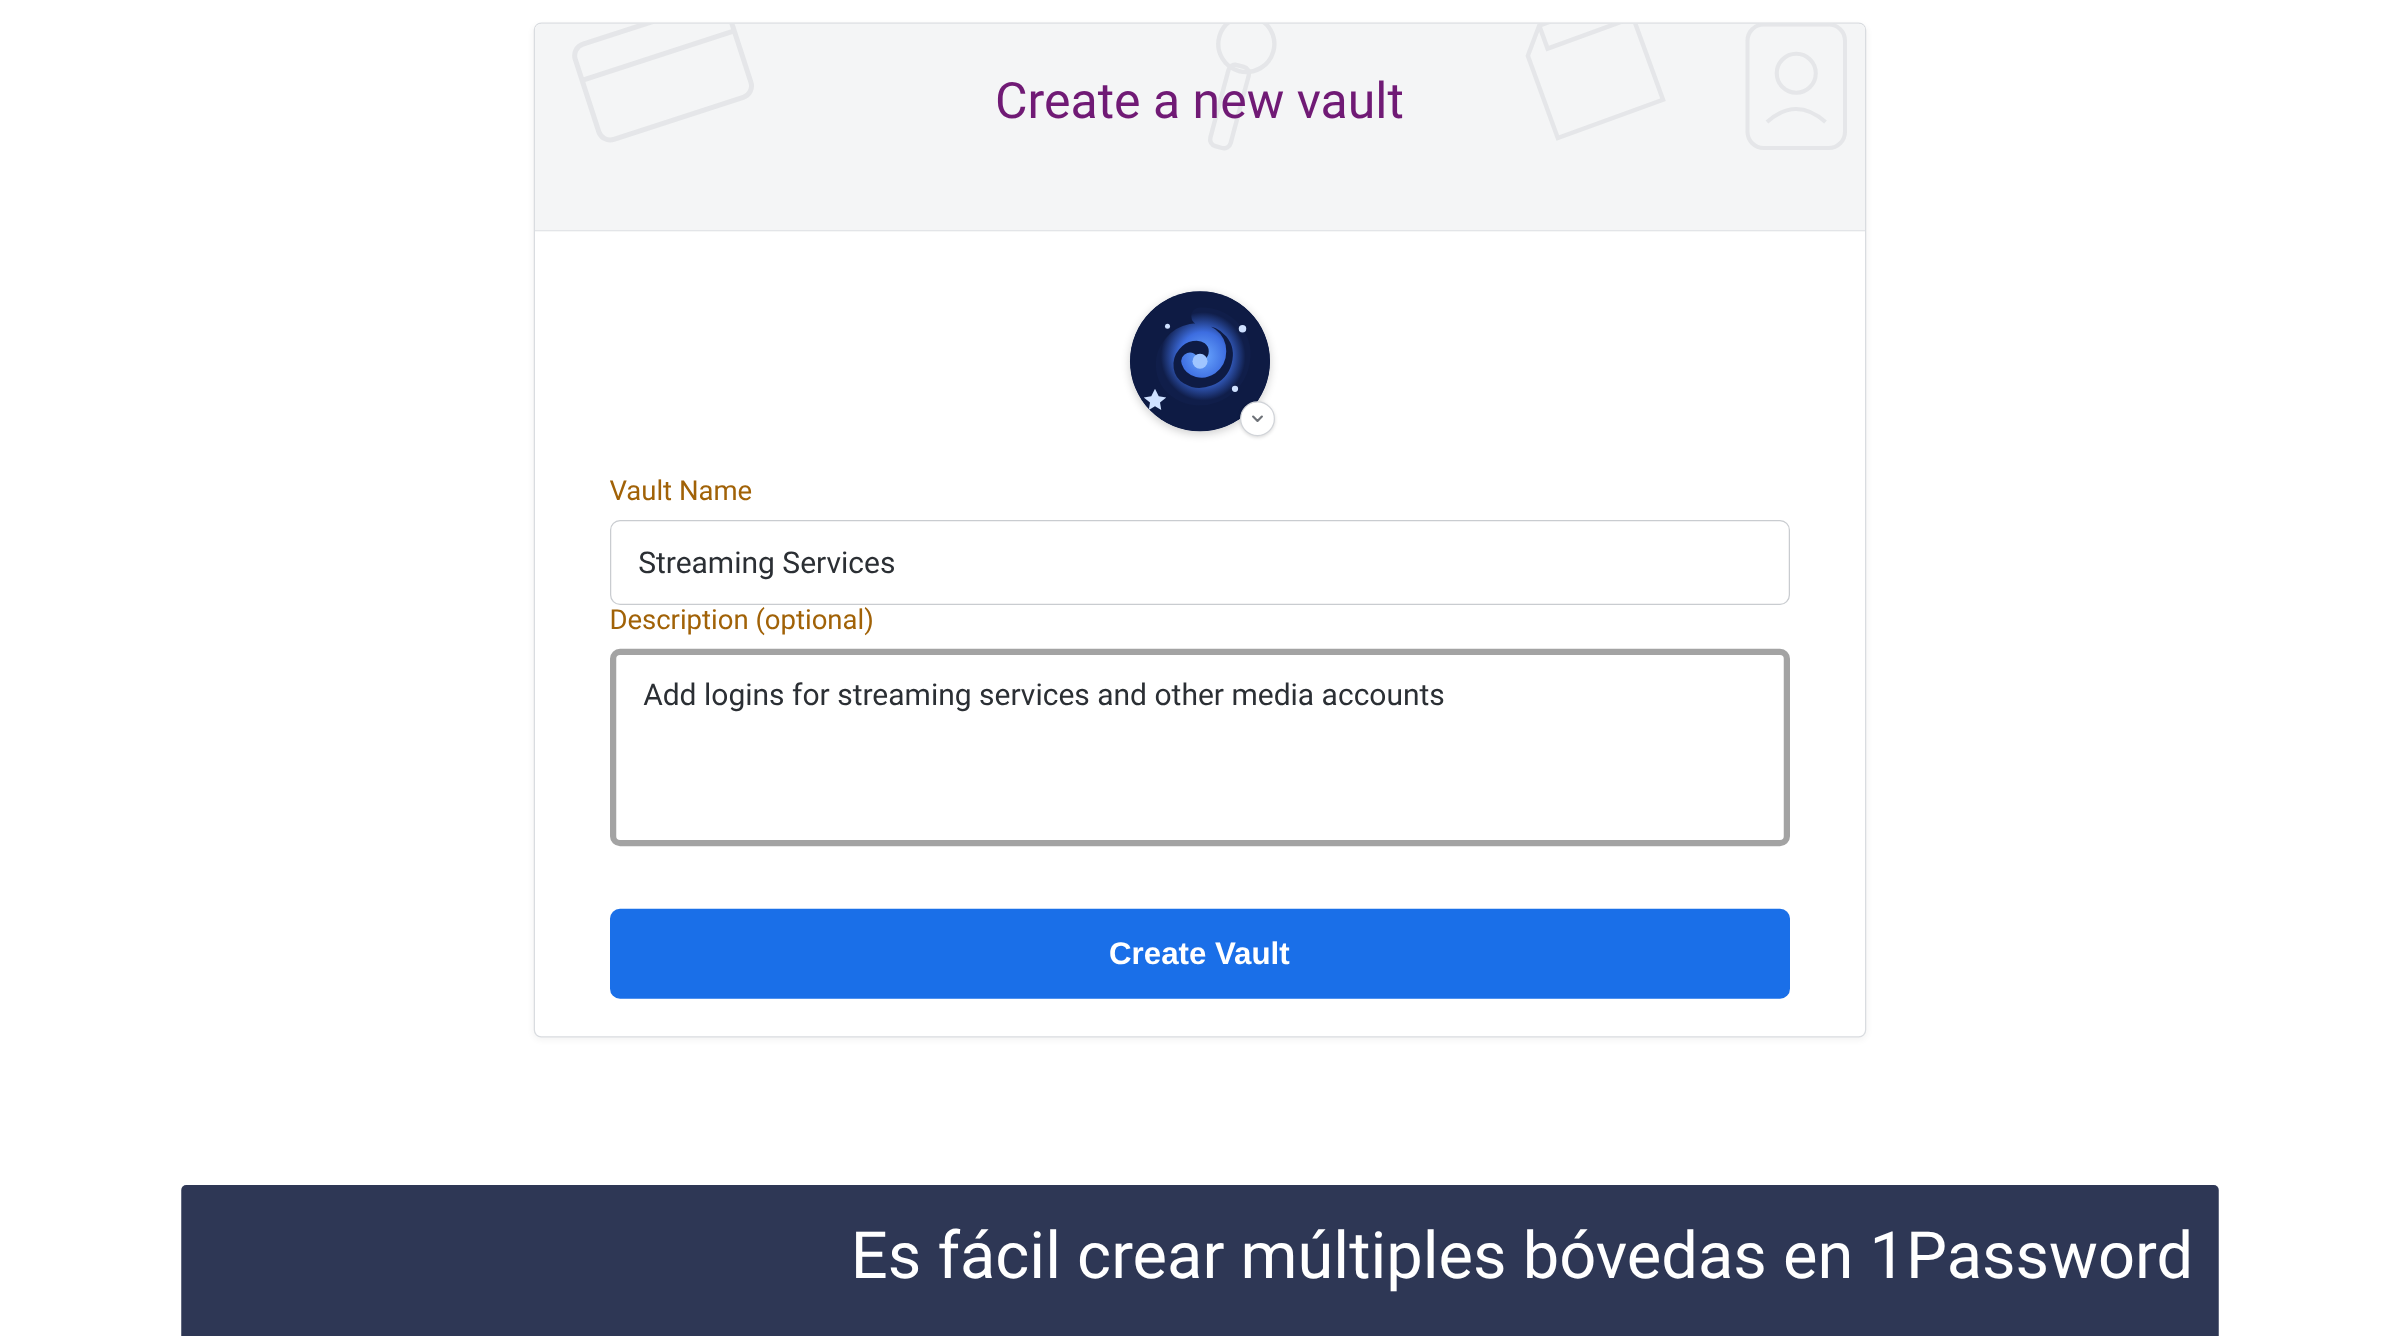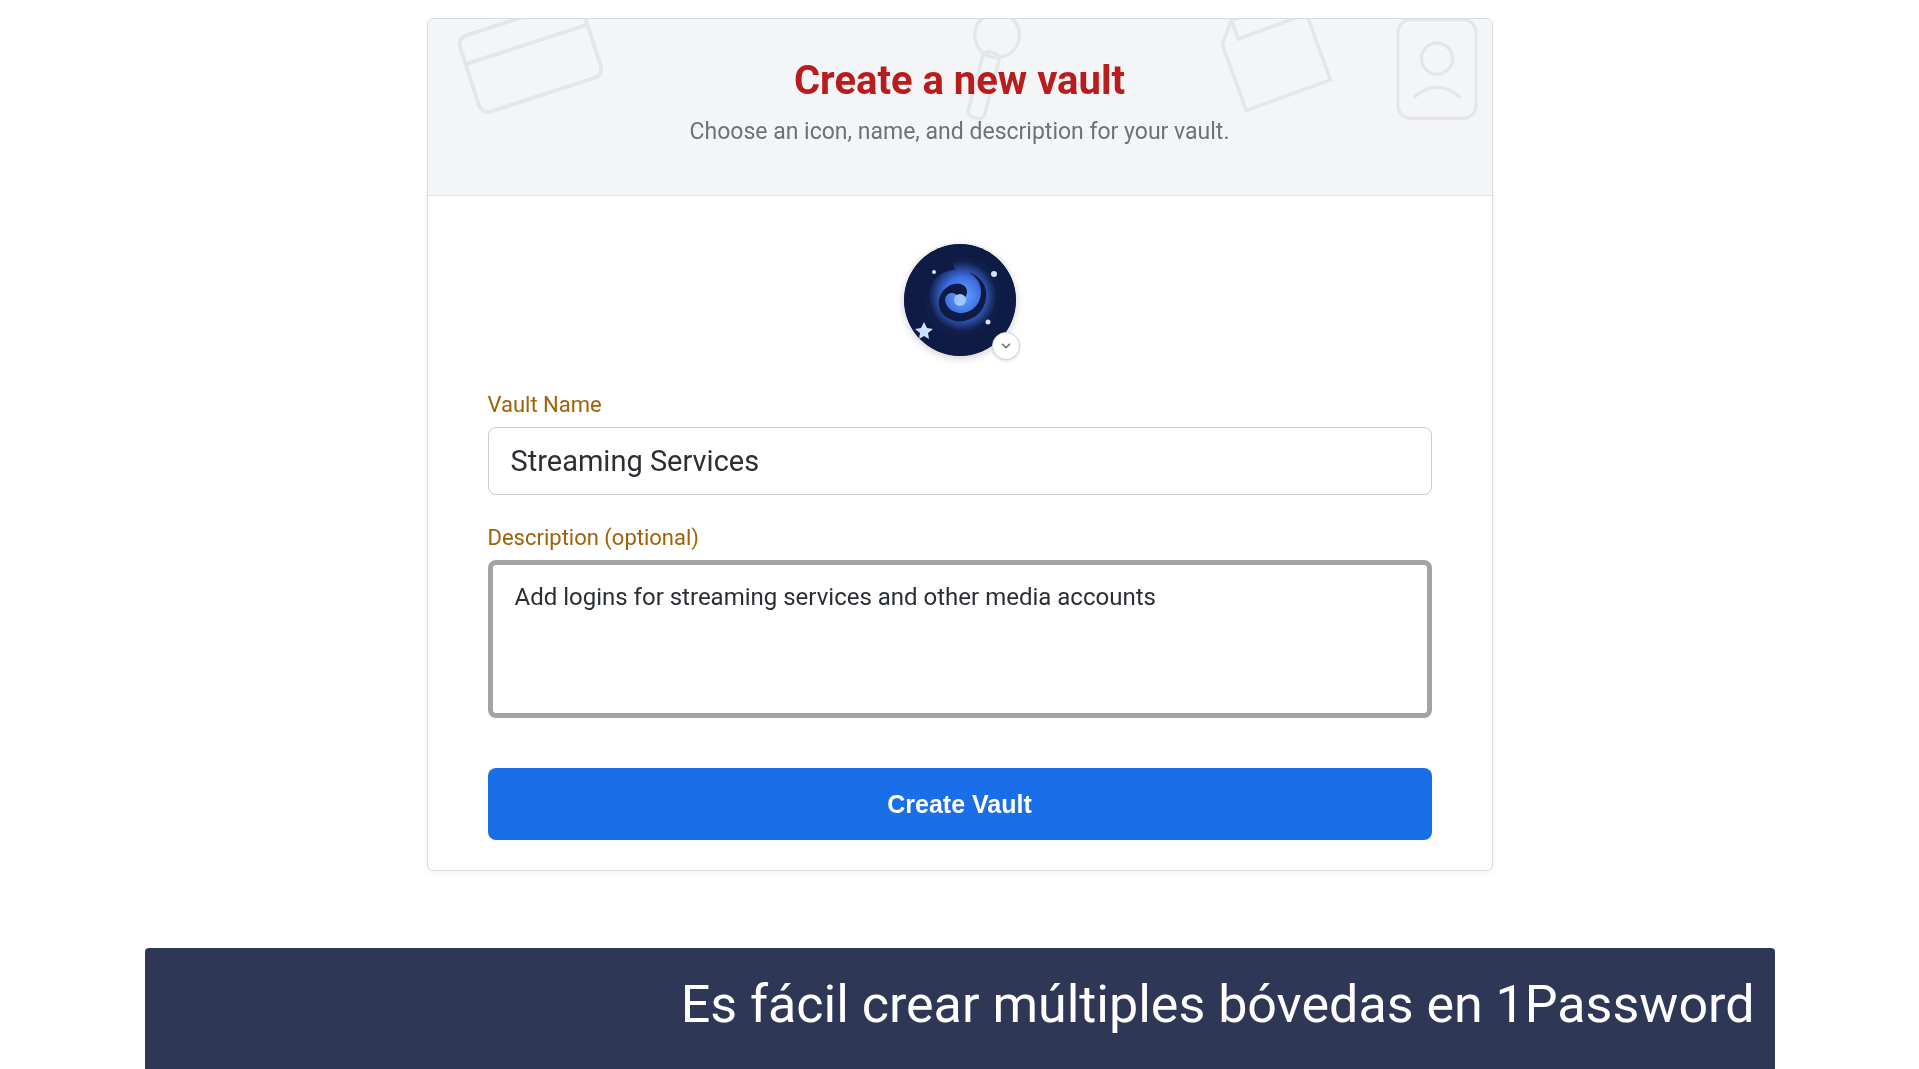--- a/index.html
+++ b/index.html
@@ -33,25 +33,25 @@
     }
     .bg-icons {
       position: absolute;
       inset: 0;
       opacity: 0.35;
       pointer-events: none;
     }
     .bg-icons svg { position: absolute; stroke: #c9ccd0; fill: none; stroke-width: 2.5; }
     .title {
       font-size: 40px;
-      font-weight: 700;
-      color: #b91c1c;
+      font-weight: 400;
+      color: #701a75;
       position: relative;
       z-index: 1;
-      margin-bottom: 14px;
+      margin-bottom: 30px;
     }
     .subtitle {
       font-size: 23px;
       color: #6e7278;
       position: relative;
       z-index: 1;
     }
     .body {
       padding: 48px 60px 30px;
     }
@@ -96,26 +96,25 @@
       font-size: 22px;
       color: #a16207;
       margin-bottom: 10px;
       display: block;
     }
     .text-input {
       width: 100%;
       height: 68px;
       border: 1px solid #c9ccd0;
       border-radius: 8px;
-      font-size: 29px;
+      font-size: 24px;
       color: #2b2f34;
       padding: 0 22px;
       outline: none;
       font-family: inherit;
-      margin-bottom: 30px;
     }
     .textarea-input {
       width: 100%;
       height: 158px;
       border: 5px solid #a3a3a3;
       border-radius: 8px;
       font-size: 24px;
       color: #2b2f34;
       padding: 18px 22px;
       outline: none;
@@ -168,21 +167,20 @@
           <path d="M30 18 L70 18 L82 32 L82 82 L18 82 L18 32 Z"></path>
           <path d="M30 18 L30 32 L82 32"></path>
         </svg>
       <svg style="top:-15px;right:-10px;width:130px;height:130px" viewBox="0 0 100 100">
           <rect x="20" y="12" width="60" height="76" rx="10"></rect>
           <circle cx="50" cy="42" r="12"></circle>
           <path d="M32 72 Q50 56 68 72"></path>
         </svg>
     </div>
     <h1 class="title">Create a new vault</h1>
-    <p class="subtitle">Choose an icon, name, and description for your vault.</p>
   </div>
 
   <div class="body">
     <div class="icon-row">
       <div class="vault-icon-wrapper">
         <div class="vault-icon">
           <svg width="112" height="112" viewBox="0 0 112 112">
             <defs>
               <radialGradient id="galg" cx="50%" cy="50%" r="55%">
                 <stop offset="0%" stop-color="#6aa7ff"></stop>

